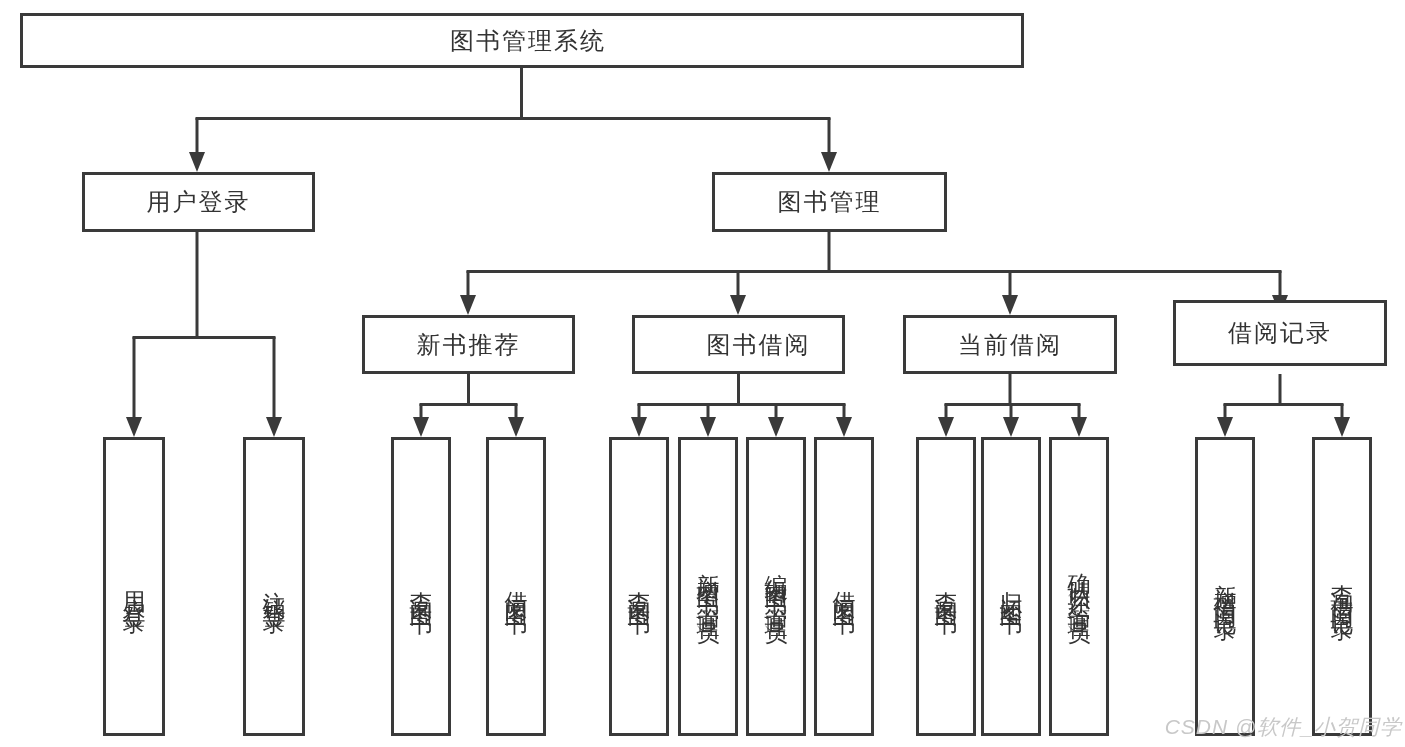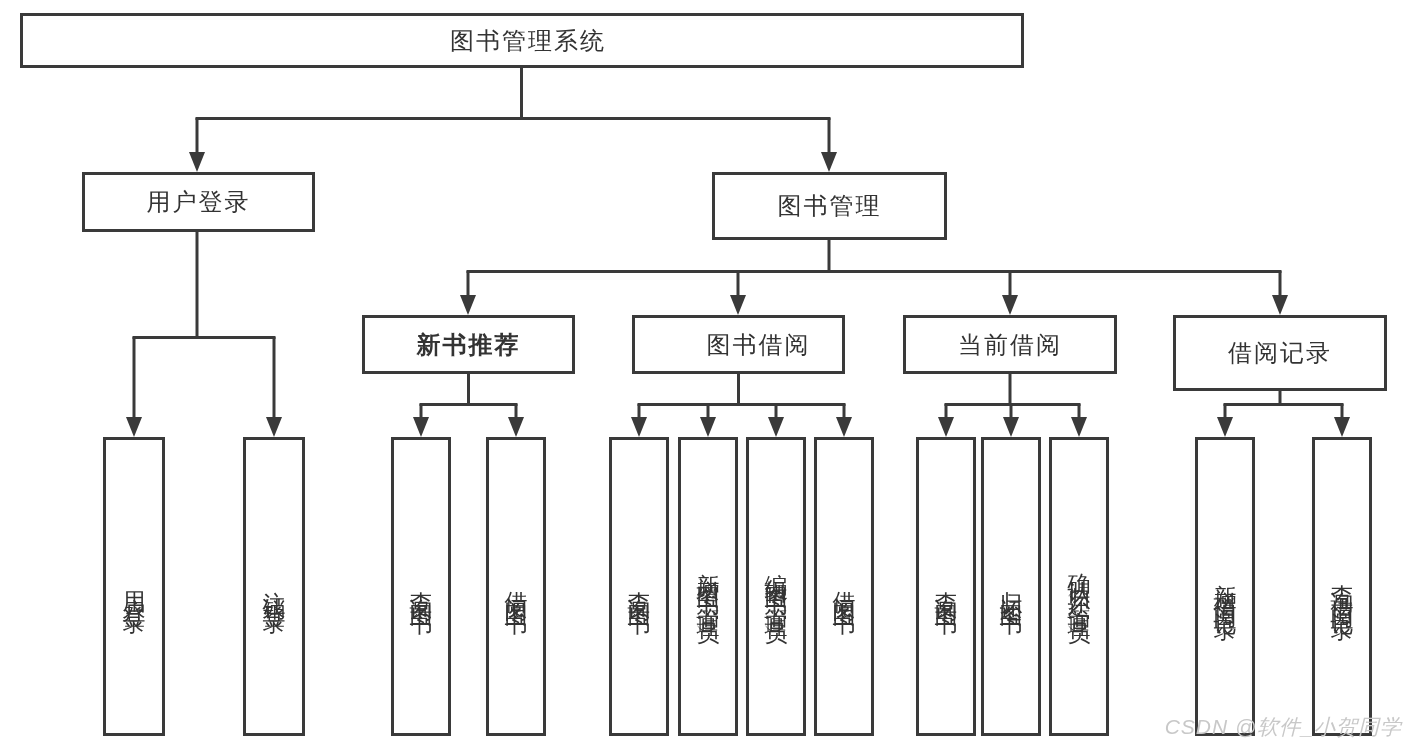--- a/index.html
+++ b/index.html
@@ -117,34 +117,34 @@
     </g>
   </svg>
 
   <div class="box" style="left:20px;top:13px;width:1004px;height:55px;padding-left:12px;">
     <span class="hlabel">图书管理系统</span>
   </div>
 
   <div class="box" style="left:82px;top:172px;width:233px;height:60px;">
     <span class="hlabel">用户登录</span>
   </div>
-  <div class="box" style="left:712px;top:172px;width:235px;height:68px;">
+  <div class="box" style="left:712px;top:172px;width:235px;height:60px;">
     <span class="hlabel">图书管理</span>
   </div>
 
-  <div class="box" style="left:362px;top:315px;width:213px;height:59px;font-weight:bold;">
+  <div class="box" style="left:362px;top:315px;width:213px;height:59px;">
     <span class="hlabel">新书推荐</span>
   </div>
   <div class="box" style="left:632px;top:315px;width:213px;height:59px;padding-left:40px;">
     <span class="hlabel">图书借阅</span>
   </div>
   <div class="box" style="left:903px;top:315px;width:214px;height:59px;">
     <span class="hlabel">当前借阅</span>
   </div>
-  <div class="box" style="left:1173px;top:315px;width:214px;height:76px;">
+  <div class="box" style="left:1173px;top:300px;width:214px;height:66px;">
     <span class="hlabel">借阅记录</span>
   </div>
 
   <div class="box" style="left:103px;top:437px;width:62px;height:299px;">
     <span class="vlabel">用户登录</span>
   </div>
   <div class="box" style="left:243px;top:437px;width:62px;height:299px;">
     <span class="vlabel">注销登录</span>
   </div>
 

